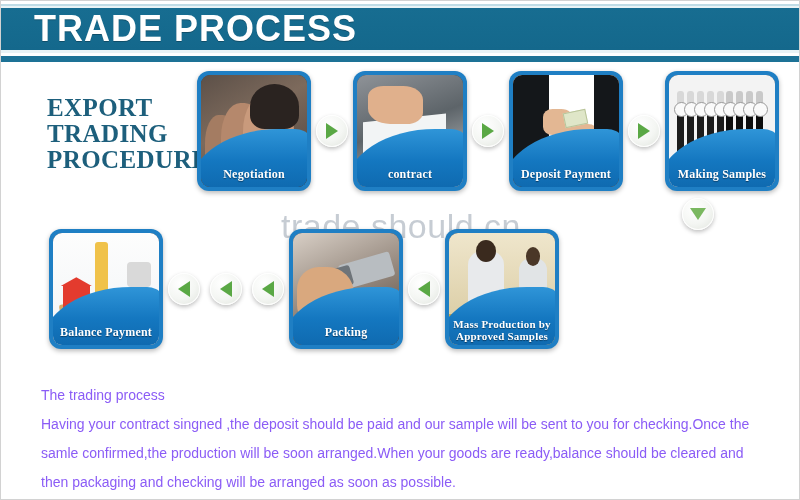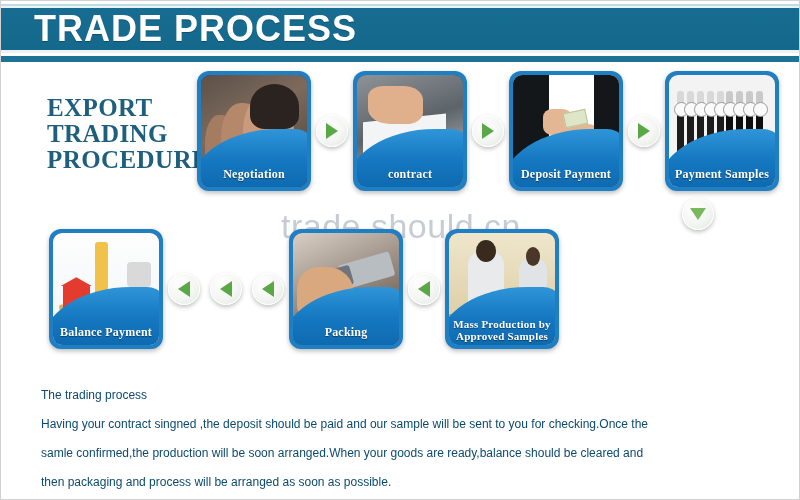--- a/index.html
+++ b/index.html
@@ -126,22 +126,22 @@
     color:rgba(120,134,150,.42);
     letter-spacing:.5px;
     pointer-events:none;
     user-select:none;
   }
 
   
   #body-text{
     position:absolute;left:40px;top:380px;width:726px;
     font-family:"Liberation Sans", sans-serif;
-    font-size:12px;
-    color:#0c4a6e;
+    font-size:14px;
+    color:#8b5cf6;
     line-height:29px;
   }
   #body-text p{margin:0;}
 
   
   .ph{position:absolute;left:0;top:0;width:100%;height:100%;}
 
   
   .ph-negotiation{background:linear-gradient(150deg,#5c5048 0%,#7d6a5c 40%,#4a4039 100%);}
   .ph-negotiation::before{content:"";position:absolute;left:40%;top:16%;width:48%;height:74%;border-radius:46% 46% 34% 34%;background:#c99a7c;box-shadow:-26px 6px 0 -4px #b5886c,-48px 12px 0 -10px #a47c62;}
@@ -291,21 +291,21 @@
                 <span></span>
                 <span></span>
                 <span></span>
                 <span></span>
                 <span></span>
                 <span></span>
               </div>
           </div>
         </div>
         <div class="swoosh"></div>
-        <div class="card-label">Payment Samples</div>
+        <div class="card-label">Making Samples</div>
       </div>
     </div>
 
   </div>
 
   <div class="arrow" id="arrow-down">
       <span class="tri tri-down"></span>
     </div>
 
   <div class="row" id="row2">
@@ -370,16 +370,16 @@
         <div class="card-label two-line">Mass Production by Approved Samples</div>
       </div>
     </div>
 
   </div>
 
   <div id="body-text">
     <p>The trading process</p>
     <p>Having your contract singned ,the deposit should be paid and our sample will be sent to you for checking.Once the</p>
     <p>samle confirmed,the production will be soon arranged.When your goods are ready,balance should be cleared and</p>
-    <p>then packaging and process will be arranged as soon as possible.</p>
+    <p>then packaging and checking will be arranged as soon as possible.</p>
   </div>
 
 </div>
 
 </body></html>

